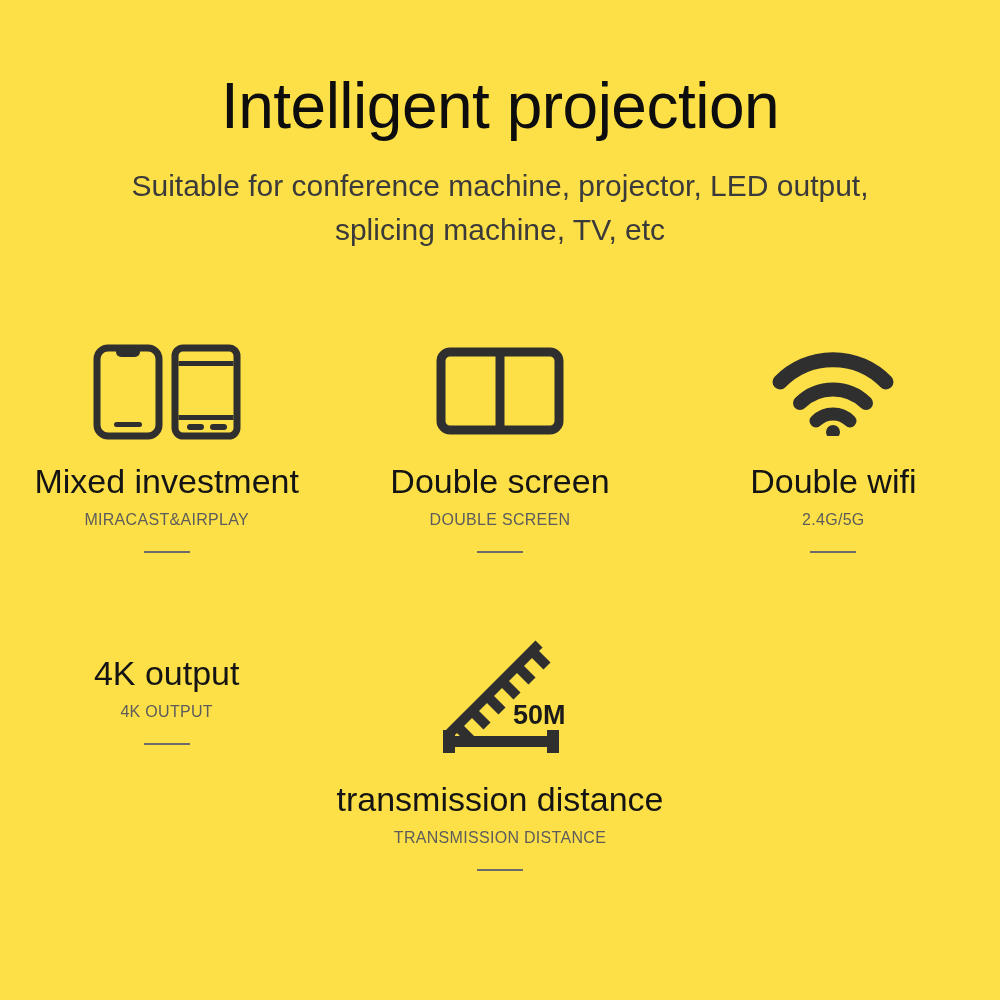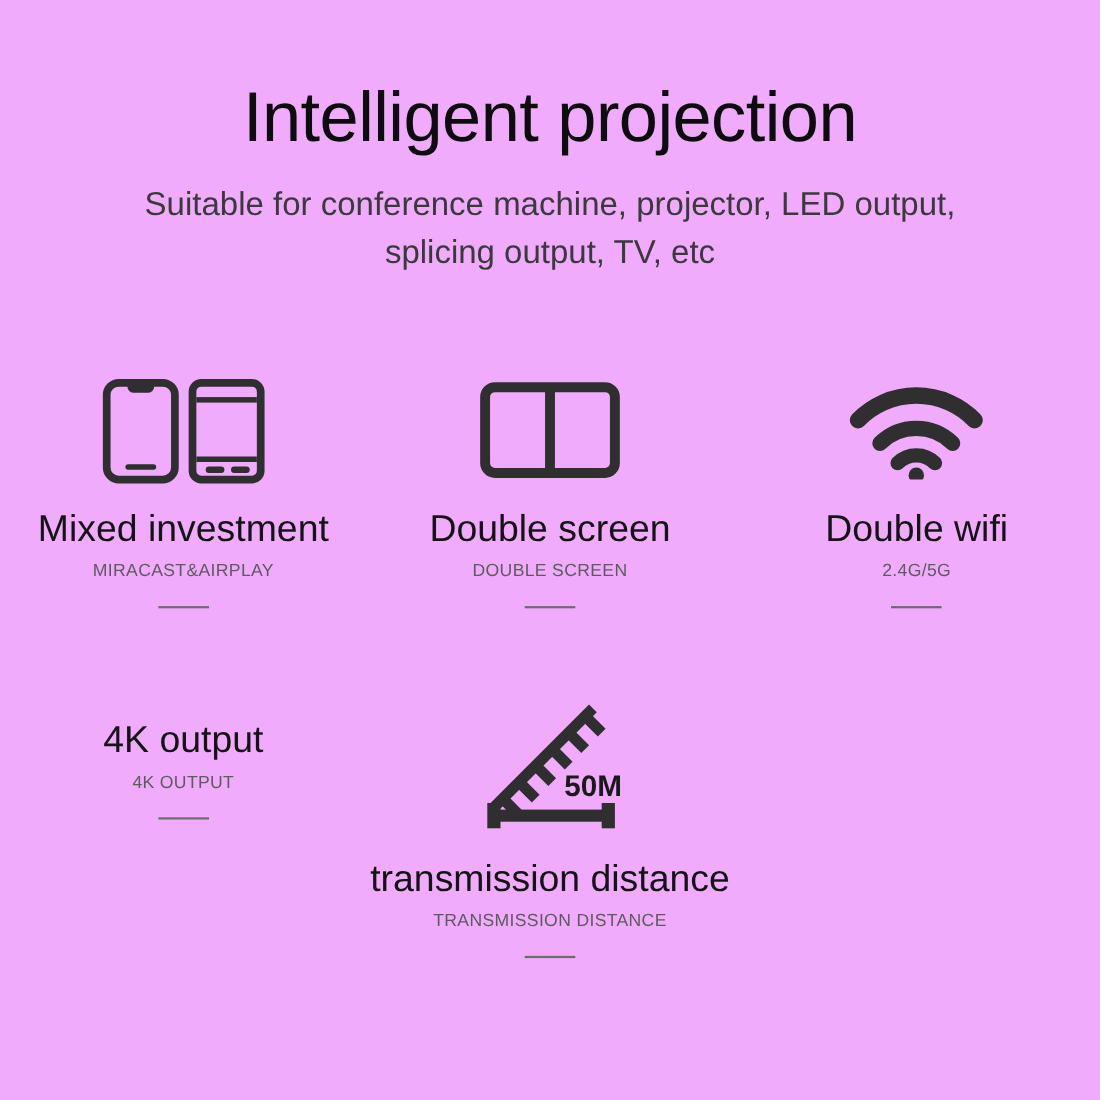--- a/index.html
+++ b/index.html
@@ -6,21 +6,21 @@
   * { margin:0; padding:0; box-sizing:border-box; }
   html, body {
     width:1000px; height:1000px;
     background:#ffffff;
     font-family:"Liberation Sans", sans-serif;
     overflow:hidden;
   }
   .page {
     position:relative;
     width:1000px; height:1000px;
-    background:#f0abfc;
+    background:#fde047;
   }
 
   
   .header { text-align:center; padding-top:74px; }
   .title {
     font-size:64px;
     font-weight:400;
     color:#0d0d0d;
     letter-spacing:-0.5px;
     line-height:1.0;
@@ -89,21 +89,21 @@
 </style>
 </head>
 <body>
 
 <div class="page">
 
   <div class="header">
     <h1 class="title">Intelligent projection</h1>
     <div class="subtitle">
       <span class="ln">Suitable for conference machine, projector, LED output,</span>
-      <span class="ln">splicing output, TV, etc</span>
+      <span class="ln">splicing machine, TV, etc</span>
     </div>
   </div>
 
   <div class="grid">
 
     <div class="cell r1">
       <div class="icon-box">
         <svg width="150" height="98" viewBox="0 0 150 98" fill="none">
 
           <rect x="5" y="6" width="62" height="88" rx="11" ry="11" stroke="#2f2f2f" stroke-width="7" fill="none"></rect>

